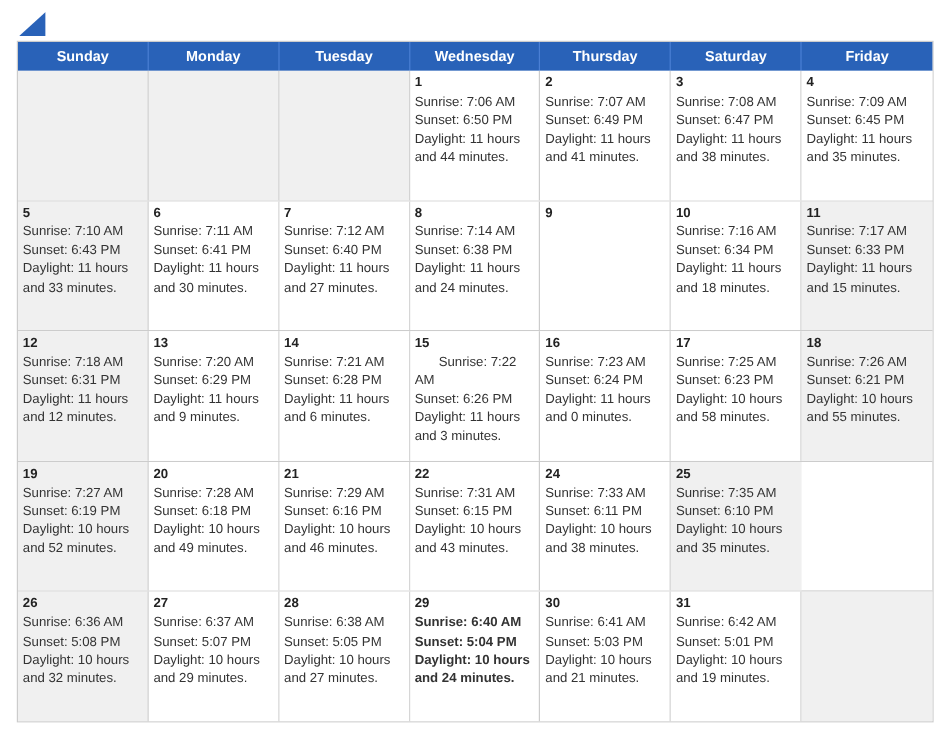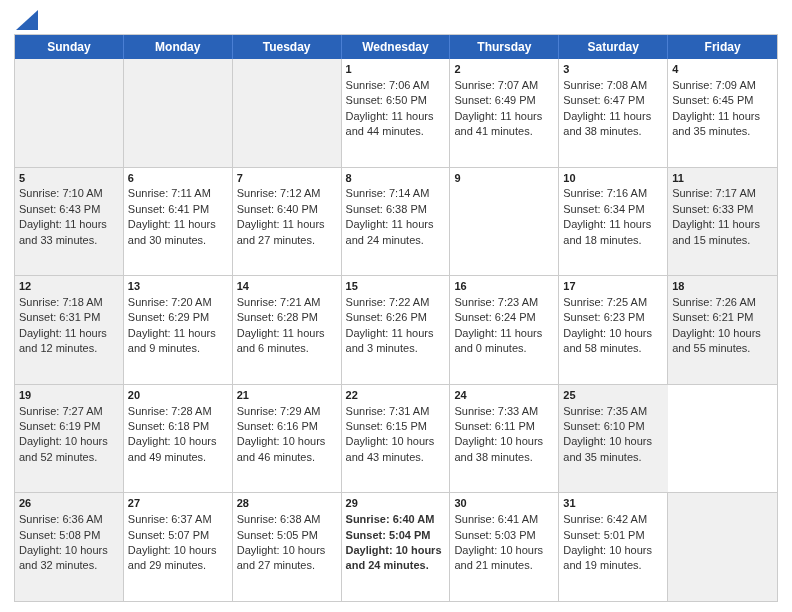--- a/index.html
+++ b/index.html
@@ -170,21 +170,21 @@
         <div class="cal-row">
           <div class="cal-cell shaded"><span class="day-num">12</span><span class="cell-text" style="white-space: pre-line;">Sunrise: 7:18 AM
 Sunset: 6:31 PM
 Daylight: 11 hours and 12 minutes.</span></div>
           <div class="cal-cell"><span class="day-num">13</span><span class="cell-text" style="white-space: pre-line;">Sunrise: 7:20 AM
 Sunset: 6:29 PM
 Daylight: 11 hours and 9 minutes.</span></div>
           <div class="cal-cell"><span class="day-num">14</span><span class="cell-text" style="white-space: pre-line;">Sunrise: 7:21 AM
 Sunset: 6:28 PM
 Daylight: 11 hours and 6 minutes.</span></div>
-          <div class="cal-cell"><span class="day-num">15</span><span class="cell-text" style="white-space: pre-line;">Sunrise: 7:22 AM
+          <div class="cal-cell"><span class="day-num">15</span><span class="cell-text" style="white-space: pre-line; margin-left: 20px;">Sunrise: 7:22 AM
 Sunset: 6:26 PM
 Daylight: 11 hours and 3 minutes.</span></div>
           <div class="cal-cell"><span class="day-num">16</span><span class="cell-text" style="white-space: pre-line;">Sunrise: 7:23 AM
 Sunset: 6:24 PM
 Daylight: 11 hours and 0 minutes.</span></div>
           <div class="cal-cell"><span class="day-num">17</span><span class="cell-text" style="white-space: pre-line;">Sunrise: 7:25 AM
 Sunset: 6:23 PM
 Daylight: 10 hours and 58 minutes.</span></div>
           <div class="cal-cell shaded"><span class="day-num">18</span><span class="cell-text" style="white-space: pre-line;">Sunrise: 7:26 AM
 Sunset: 6:21 PM

